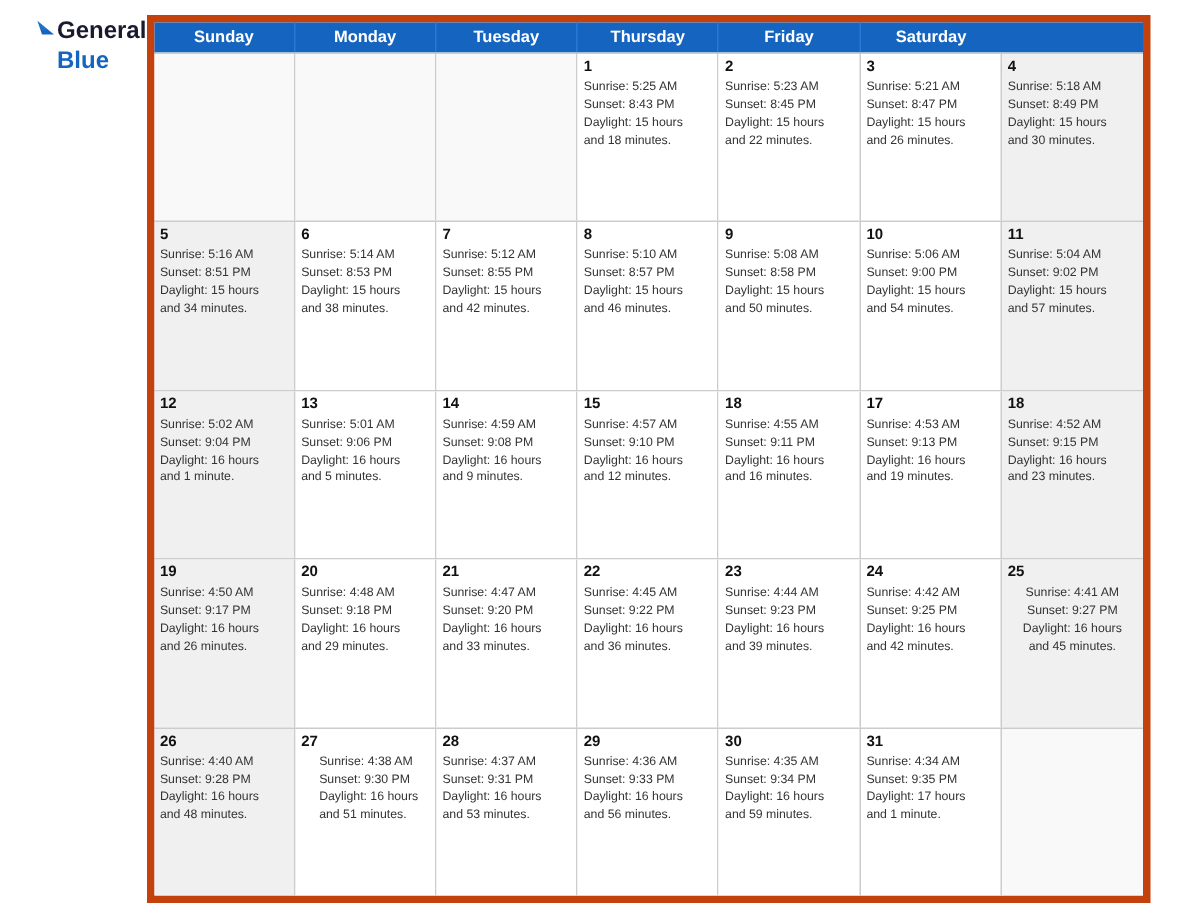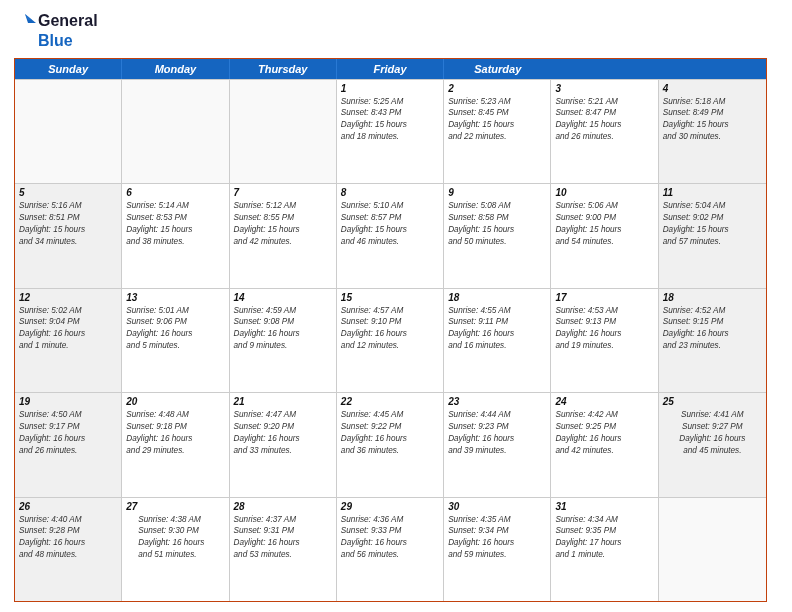--- a/index.html
+++ b/index.html
@@ -8,21 +8,20 @@
       height: 612px;
       font-family: Arial, sans-serif;
       background: #fff;
       overflow: hidden;
     }
     .page {
       width: 781px;
       height: 612px;
       padding: 10px 14px 10px 14px;
       display: flex;
-      flex-direction: column;
     }
     .header {
       display: flex;
       justify-content: space-between;
       align-items: flex-start;
       margin-bottom: 8px;
     }
     .logo {
       display: flex;
       align-items: center;
@@ -38,22 +37,21 @@
       line-height: 1.1;
     }
     .subtitle {
       font-size: 14px;
       color: #333;
     }
     .calendar {
       flex: 1;
       display: flex;
       flex-direction: column;
-      border: 1px solid #c2410c;
-      font-style: italic;
+      border: 5px solid #c2410c;
     }
     .cal-header {
       display: grid;
       grid-template-columns: repeat(7, 1fr);
       background: #1565c0;
     }
     .cal-header-cell {
       color: #fff;
       font-size: 11px;
       font-weight: bold;
@@ -116,20 +114,21 @@
     <div class="title-block">
       <div class="main-title"></div>
       <div class="subtitle"></div>
     </div>
   </div>
 
   <div class="calendar">
     <div class="cal-header" id="cal-header-row">
         <div class="cal-header-cell">Sunday</div>
         <div class="cal-header-cell">Monday</div>
+        <div class="cal-header-cell">Tuesday</div>
         <div class="cal-header-cell">Thursday</div>
         <div class="cal-header-cell">Friday</div>
         <div class="cal-header-cell">Saturday</div>
       </div>
     <div class="cal-body" id="cal-body">
         <div class="cal-row">
           <div class="cal-cell empty"></div>
           <div class="cal-cell empty"></div>
           <div class="cal-cell empty"></div>
           <div class="cal-cell">

